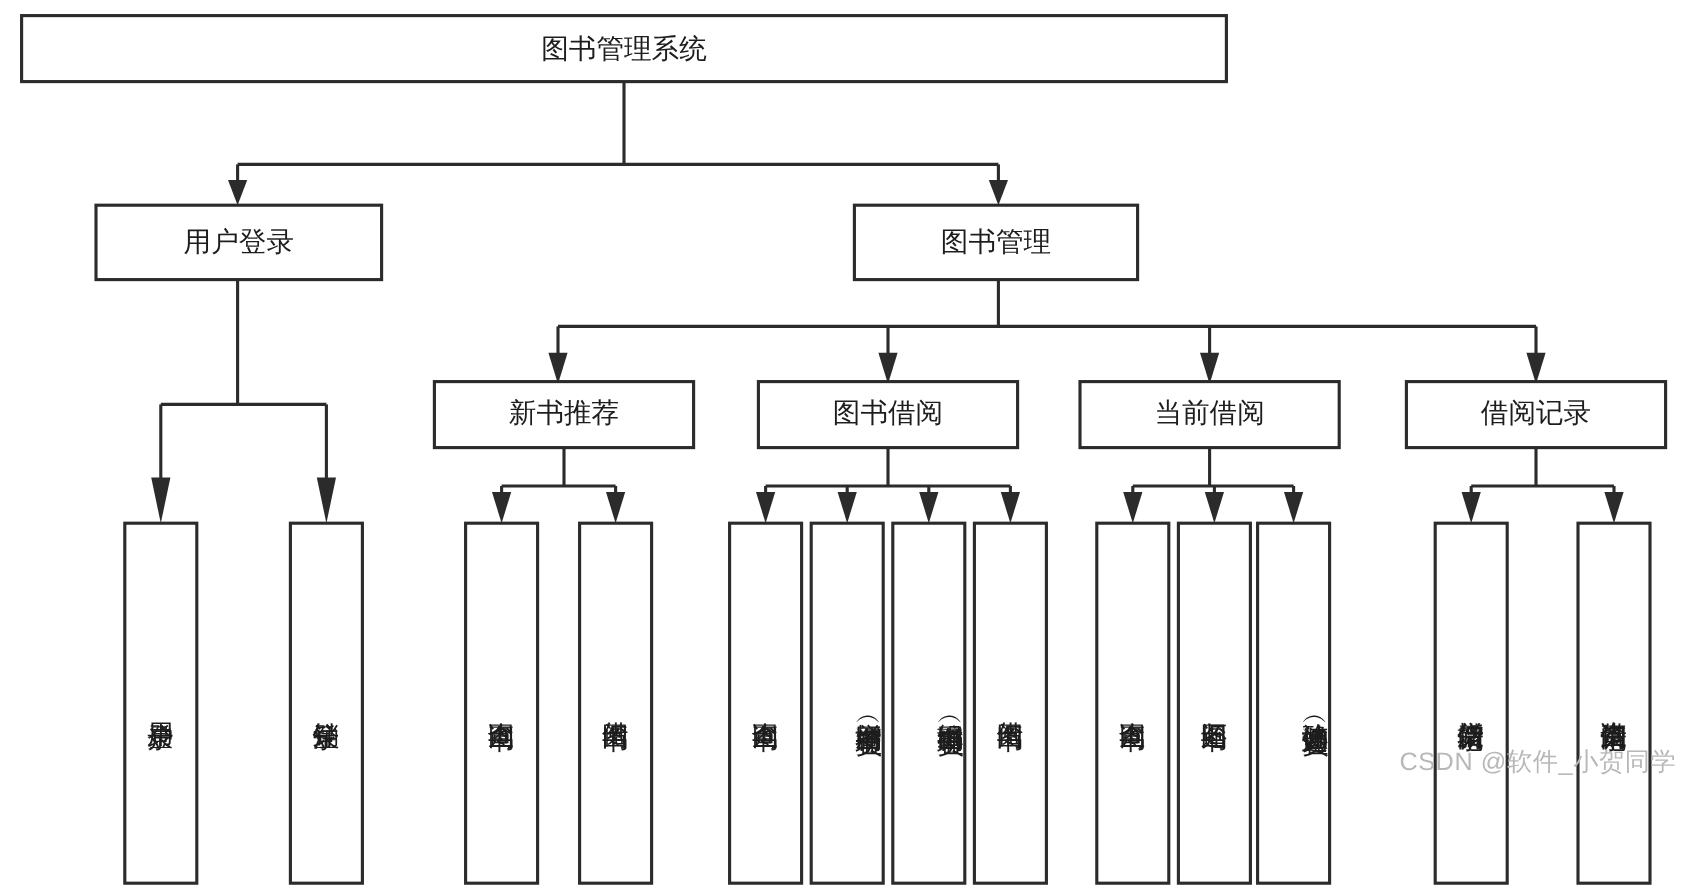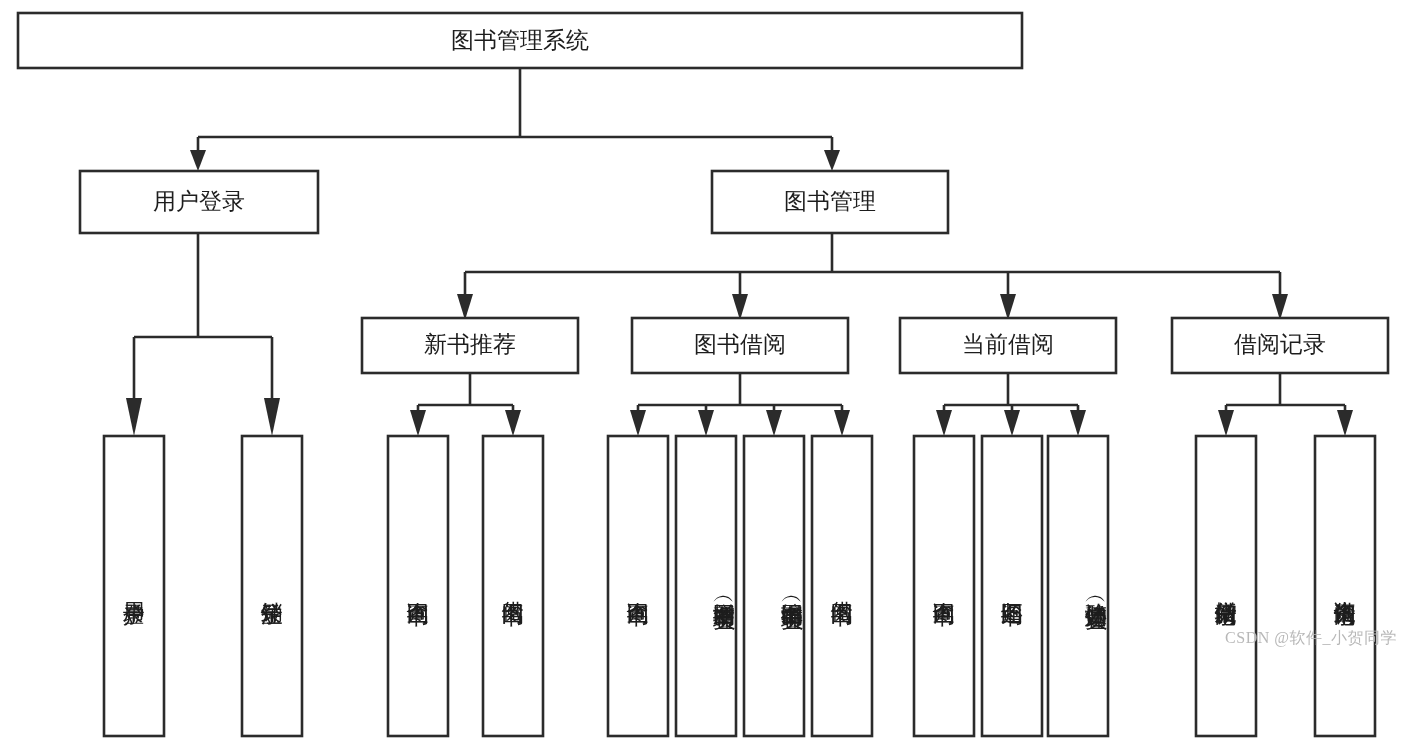--- a/index.html
+++ b/index.html
@@ -64,23 +64,23 @@
     white-space: nowrap;
     pointer-events: none;
   }
   .vlabel-wrap.centered {
     align-items: center;
   }
   .watermark {
     position: absolute;
     right: 8px;
     bottom: 4px;
-    font-size: 16px;
+    font-size: 21px;
     color: #b8b8b8;
-    font-family: Liberation Serif, serif;
+    font-family: Liberation Sans, sans-serif;
     letter-spacing: 0.5px;
     white-space: nowrap;
     pointer-events: none;
   }
 </style>
 </head>
 <body>
 
 <div id="diagram-root">
 

